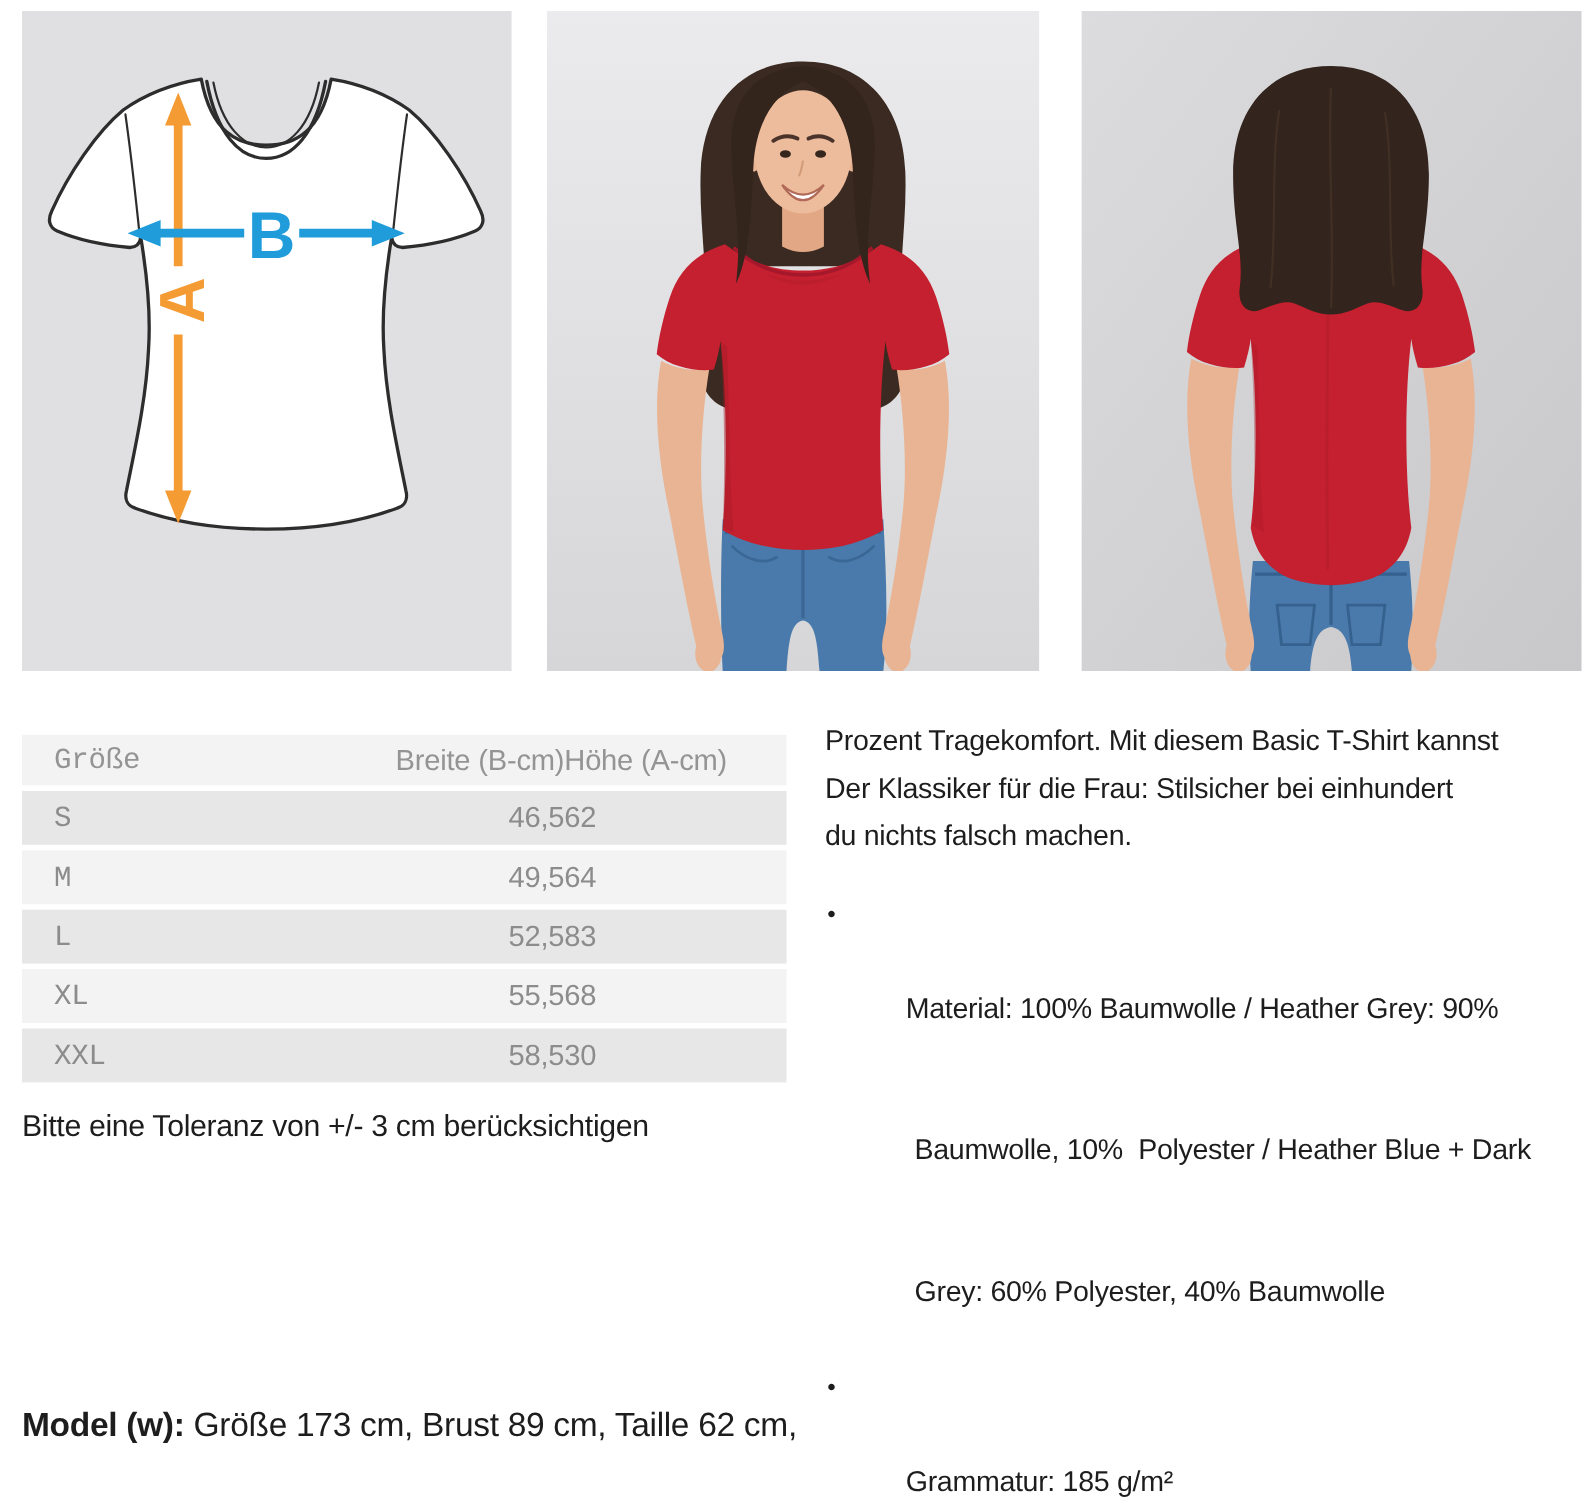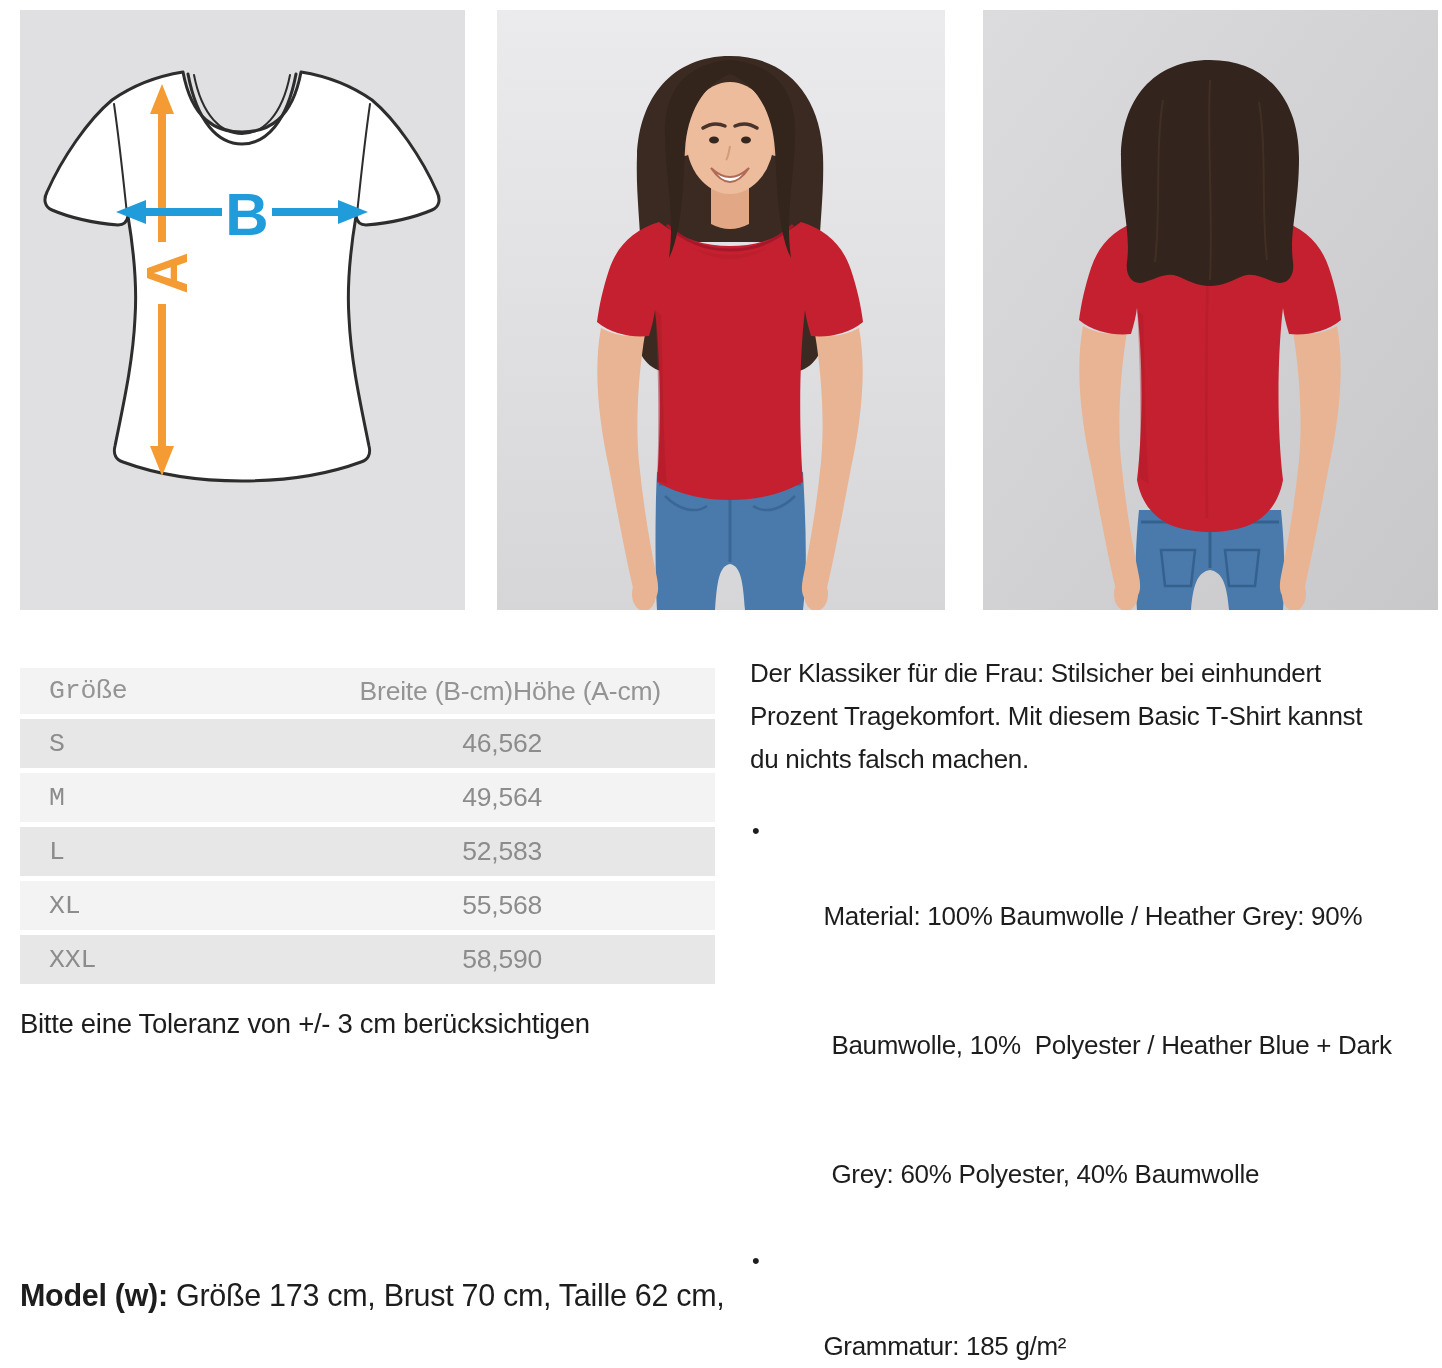--- a/index.html
+++ b/index.html
@@ -251,29 +251,29 @@
       <span class="c3">83</span>
     </div>
     <div class="trow light">
       <span class="c1">XL</span>
       <span class="c2">55,5</span>
       <span class="c3">68</span>
     </div>
     <div class="trow dark">
       <span class="c1">XXL</span>
       <span class="c2">58,5</span>
-      <span class="c3">90</span>
+      <span class="c3">30</span>
     </div>
   </div>
 
   <div id="tolerance">Bitte eine Toleranz von +/- 3 cm berücksichtigen</div>
 
   <div id="desc">
+    <div class="iln">Prozent Tragekomfort. Mit diesem Basic T-Shirt kannst</div>
     <div class="iln">Der Klassiker für die Frau: Stilsicher bei einhundert</div>
-    <div class="iln">Prozent Tragekomfort. Mit diesem Basic T-Shirt kannst</div>
     <div class="iln">du nichts falsch machen.</div>
     <div id="desc-list">
       <div class="ln">
         <span class="dot">•</span>
         <span class="txt">Material: 100% Baumwolle / Heather Grey: 90%</span>
       </div>
       <div class="ln cont">
         <span class="txt">Baumwolle, 10%  Polyester / Heather Blue + Dark</span>
       </div>
       <div class="ln cont">
@@ -281,16 +281,16 @@
       </div>
       <div class="ln">
         <span class="dot">•</span>
         <span class="txt">Grammatur: 185 g/m²</span>
       </div>
 
     </div>
   </div>
 
   <div id="model-info">
-    <div class="mline"><b>Model (w):</b><span> Größe 173 cm, Brust 70 cm, Taille 62 cm,</span></div>
+    <div class="mline"><b>Model (w):</b><span> Größe 173 cm, Brust 89 cm, Taille 62 cm,</span></div>
   </div>
 
 </div>
 
 </body></html>

